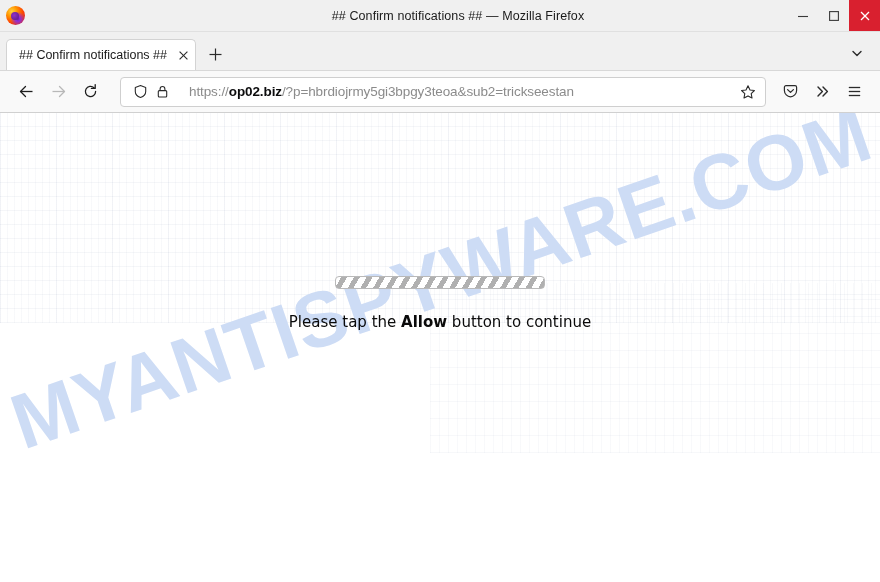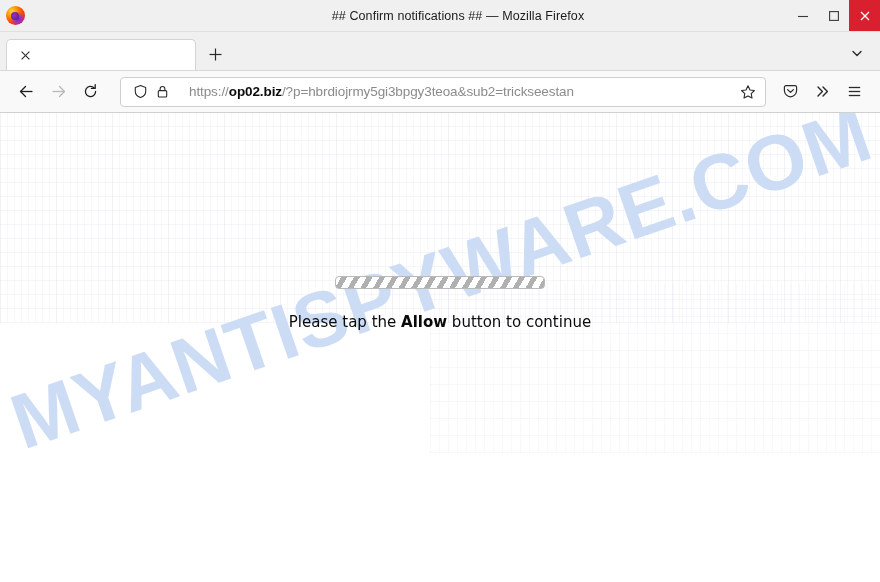--- a/index.html
+++ b/index.html
@@ -306,20 +306,21 @@
       <svg width="12" height="12" viewBox="0 0 12 12" aria-hidden="true">
         <line x1="2" y1="2" x2="10" y2="10" stroke="currentColor" stroke-width="1.3"></line>
         <line x1="10" y1="2" x2="2" y2="10" stroke="currentColor" stroke-width="1.3"></line>
       </svg>
     </div>
   </div>
 </div>
 
 <div class="tabbar">
   <div class="tab">
+    <span class="tab-title">## Confirm notifications ##</span>
     <span class="tab-close">
       <svg width="11" height="11" viewBox="0 0 11 11" aria-hidden="true">
         <line x1="1.6" y1="1.6" x2="9.4" y2="9.4" stroke="currentColor" stroke-width="1.1"></line>
         <line x1="9.4" y1="1.6" x2="1.6" y2="9.4" stroke="currentColor" stroke-width="1.1"></line>
       </svg>
     </span>
   </div>
   <div class="newtab">
     <svg width="15" height="15" viewBox="0 0 15 15" aria-hidden="true">
       <line x1="7.5" y1="1.5" x2="7.5" y2="13.5" stroke="currentColor" stroke-width="1.2"></line>

